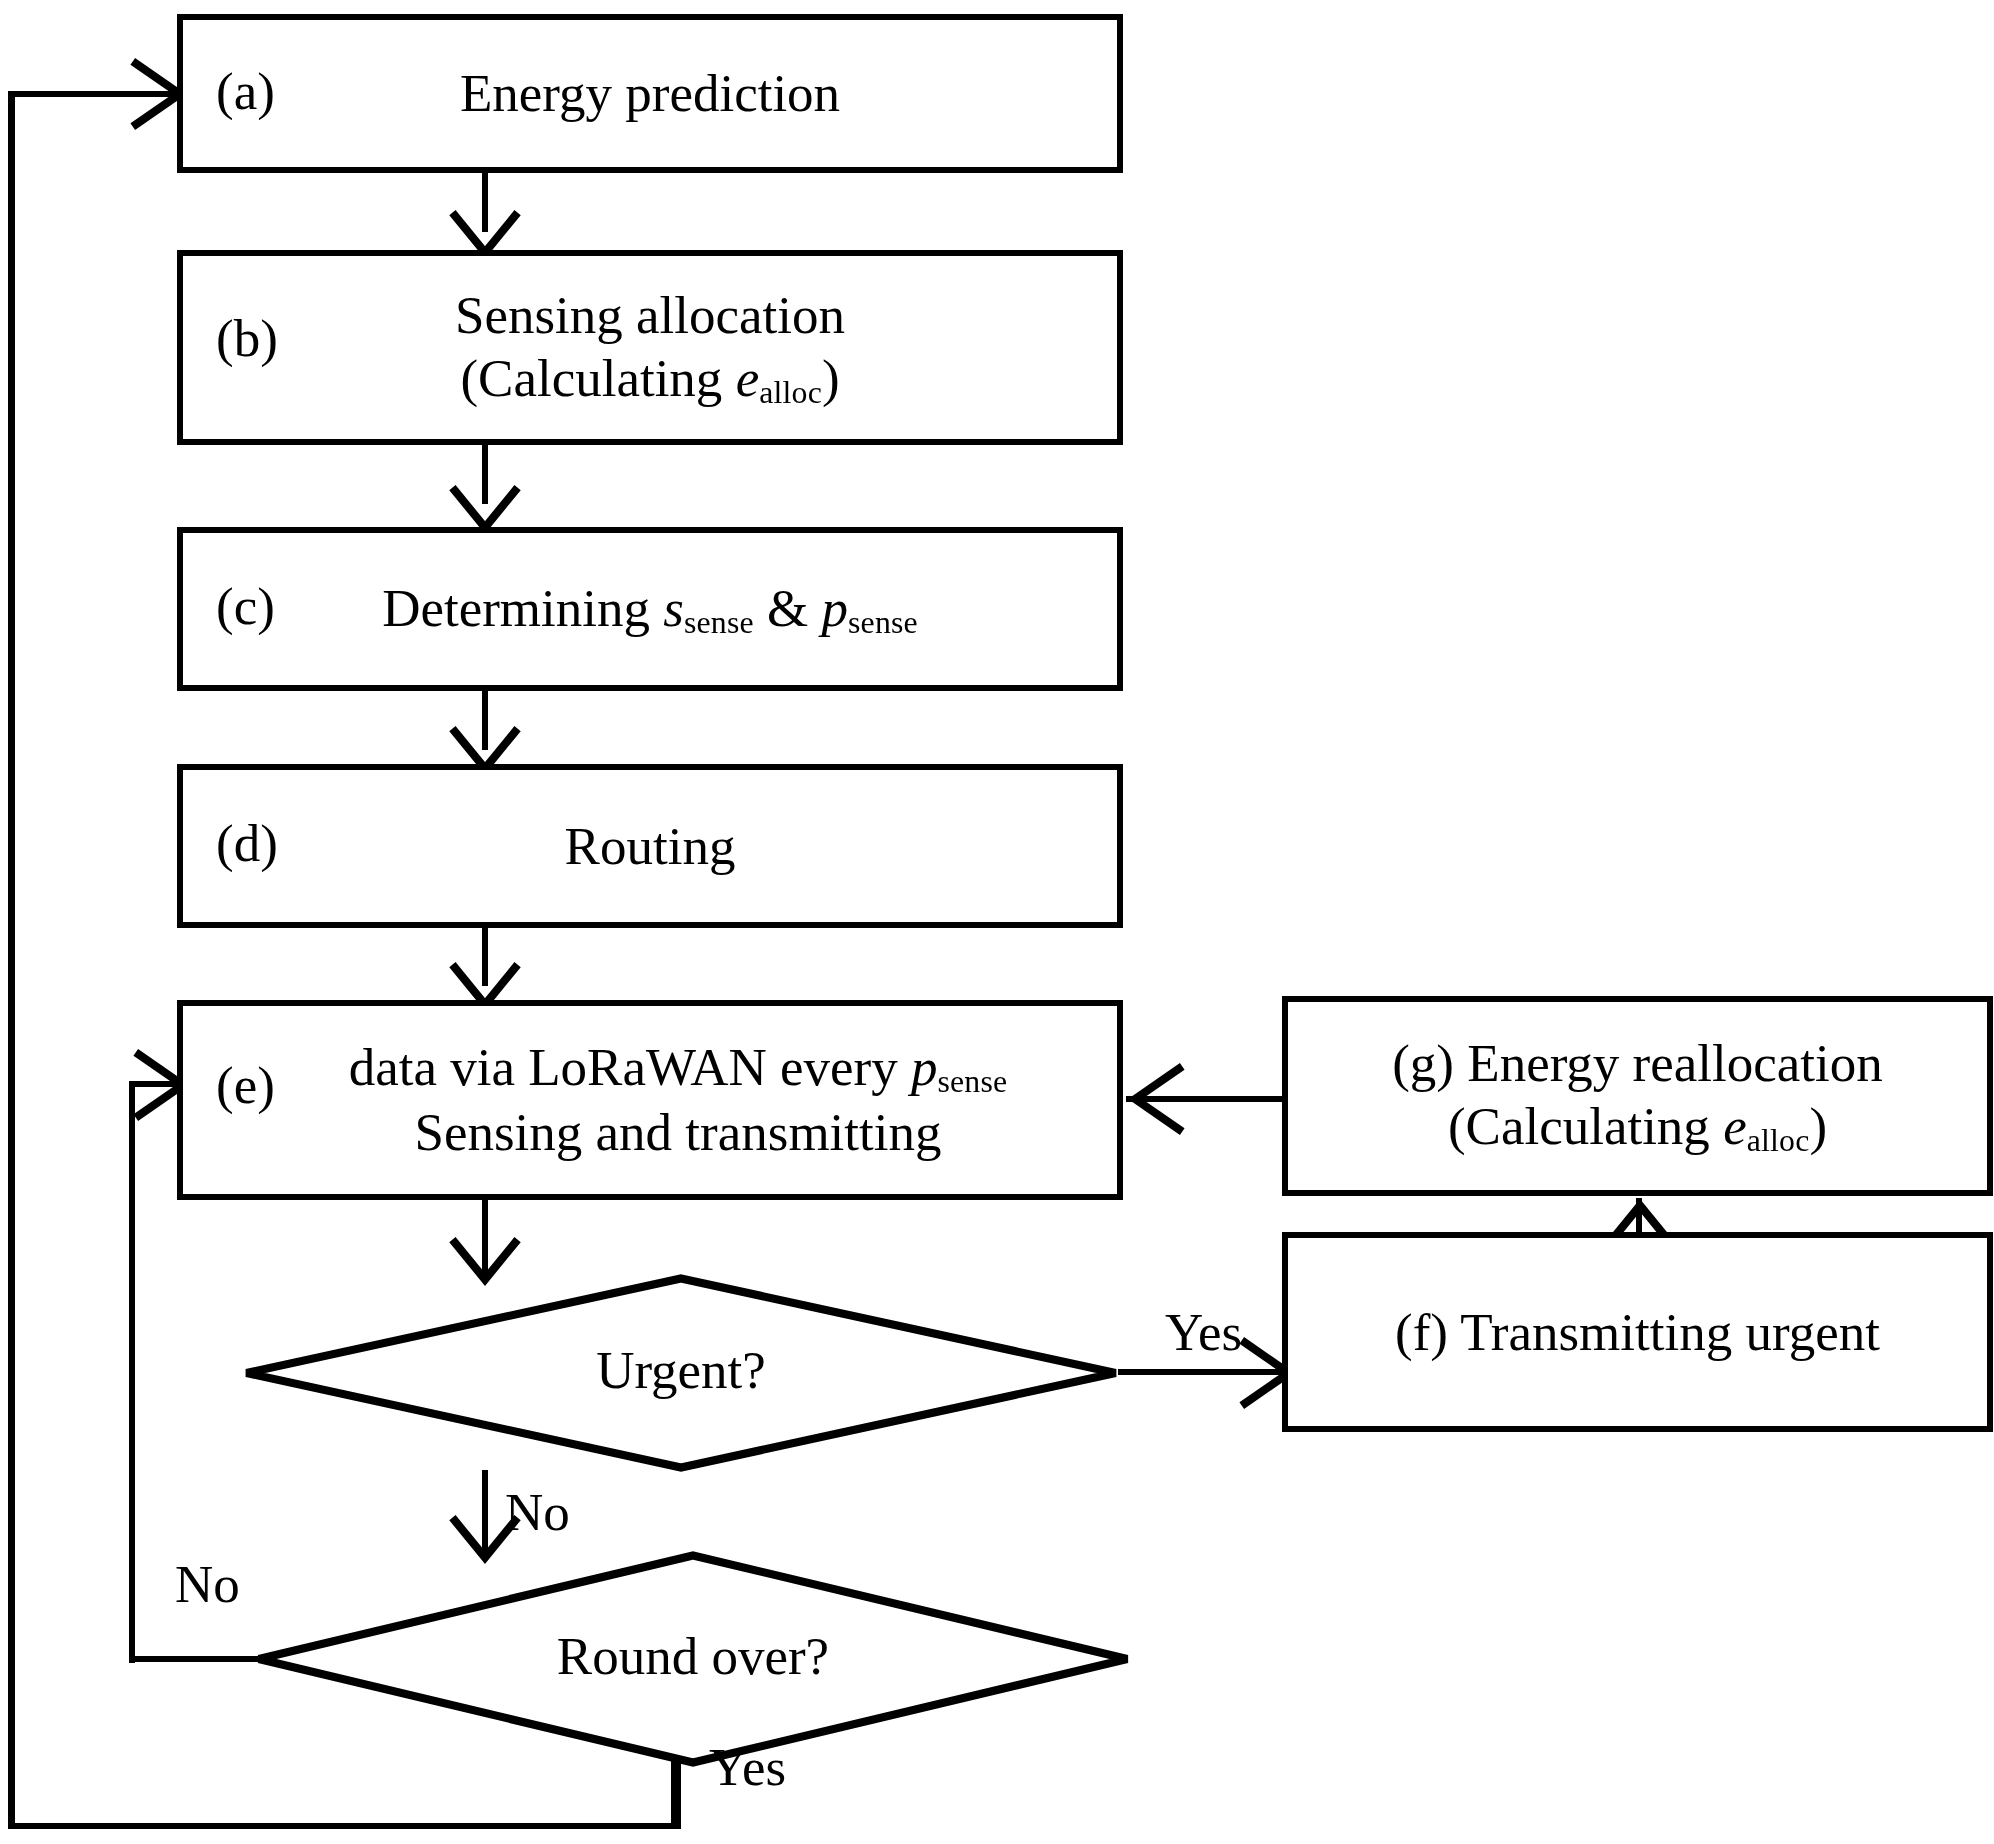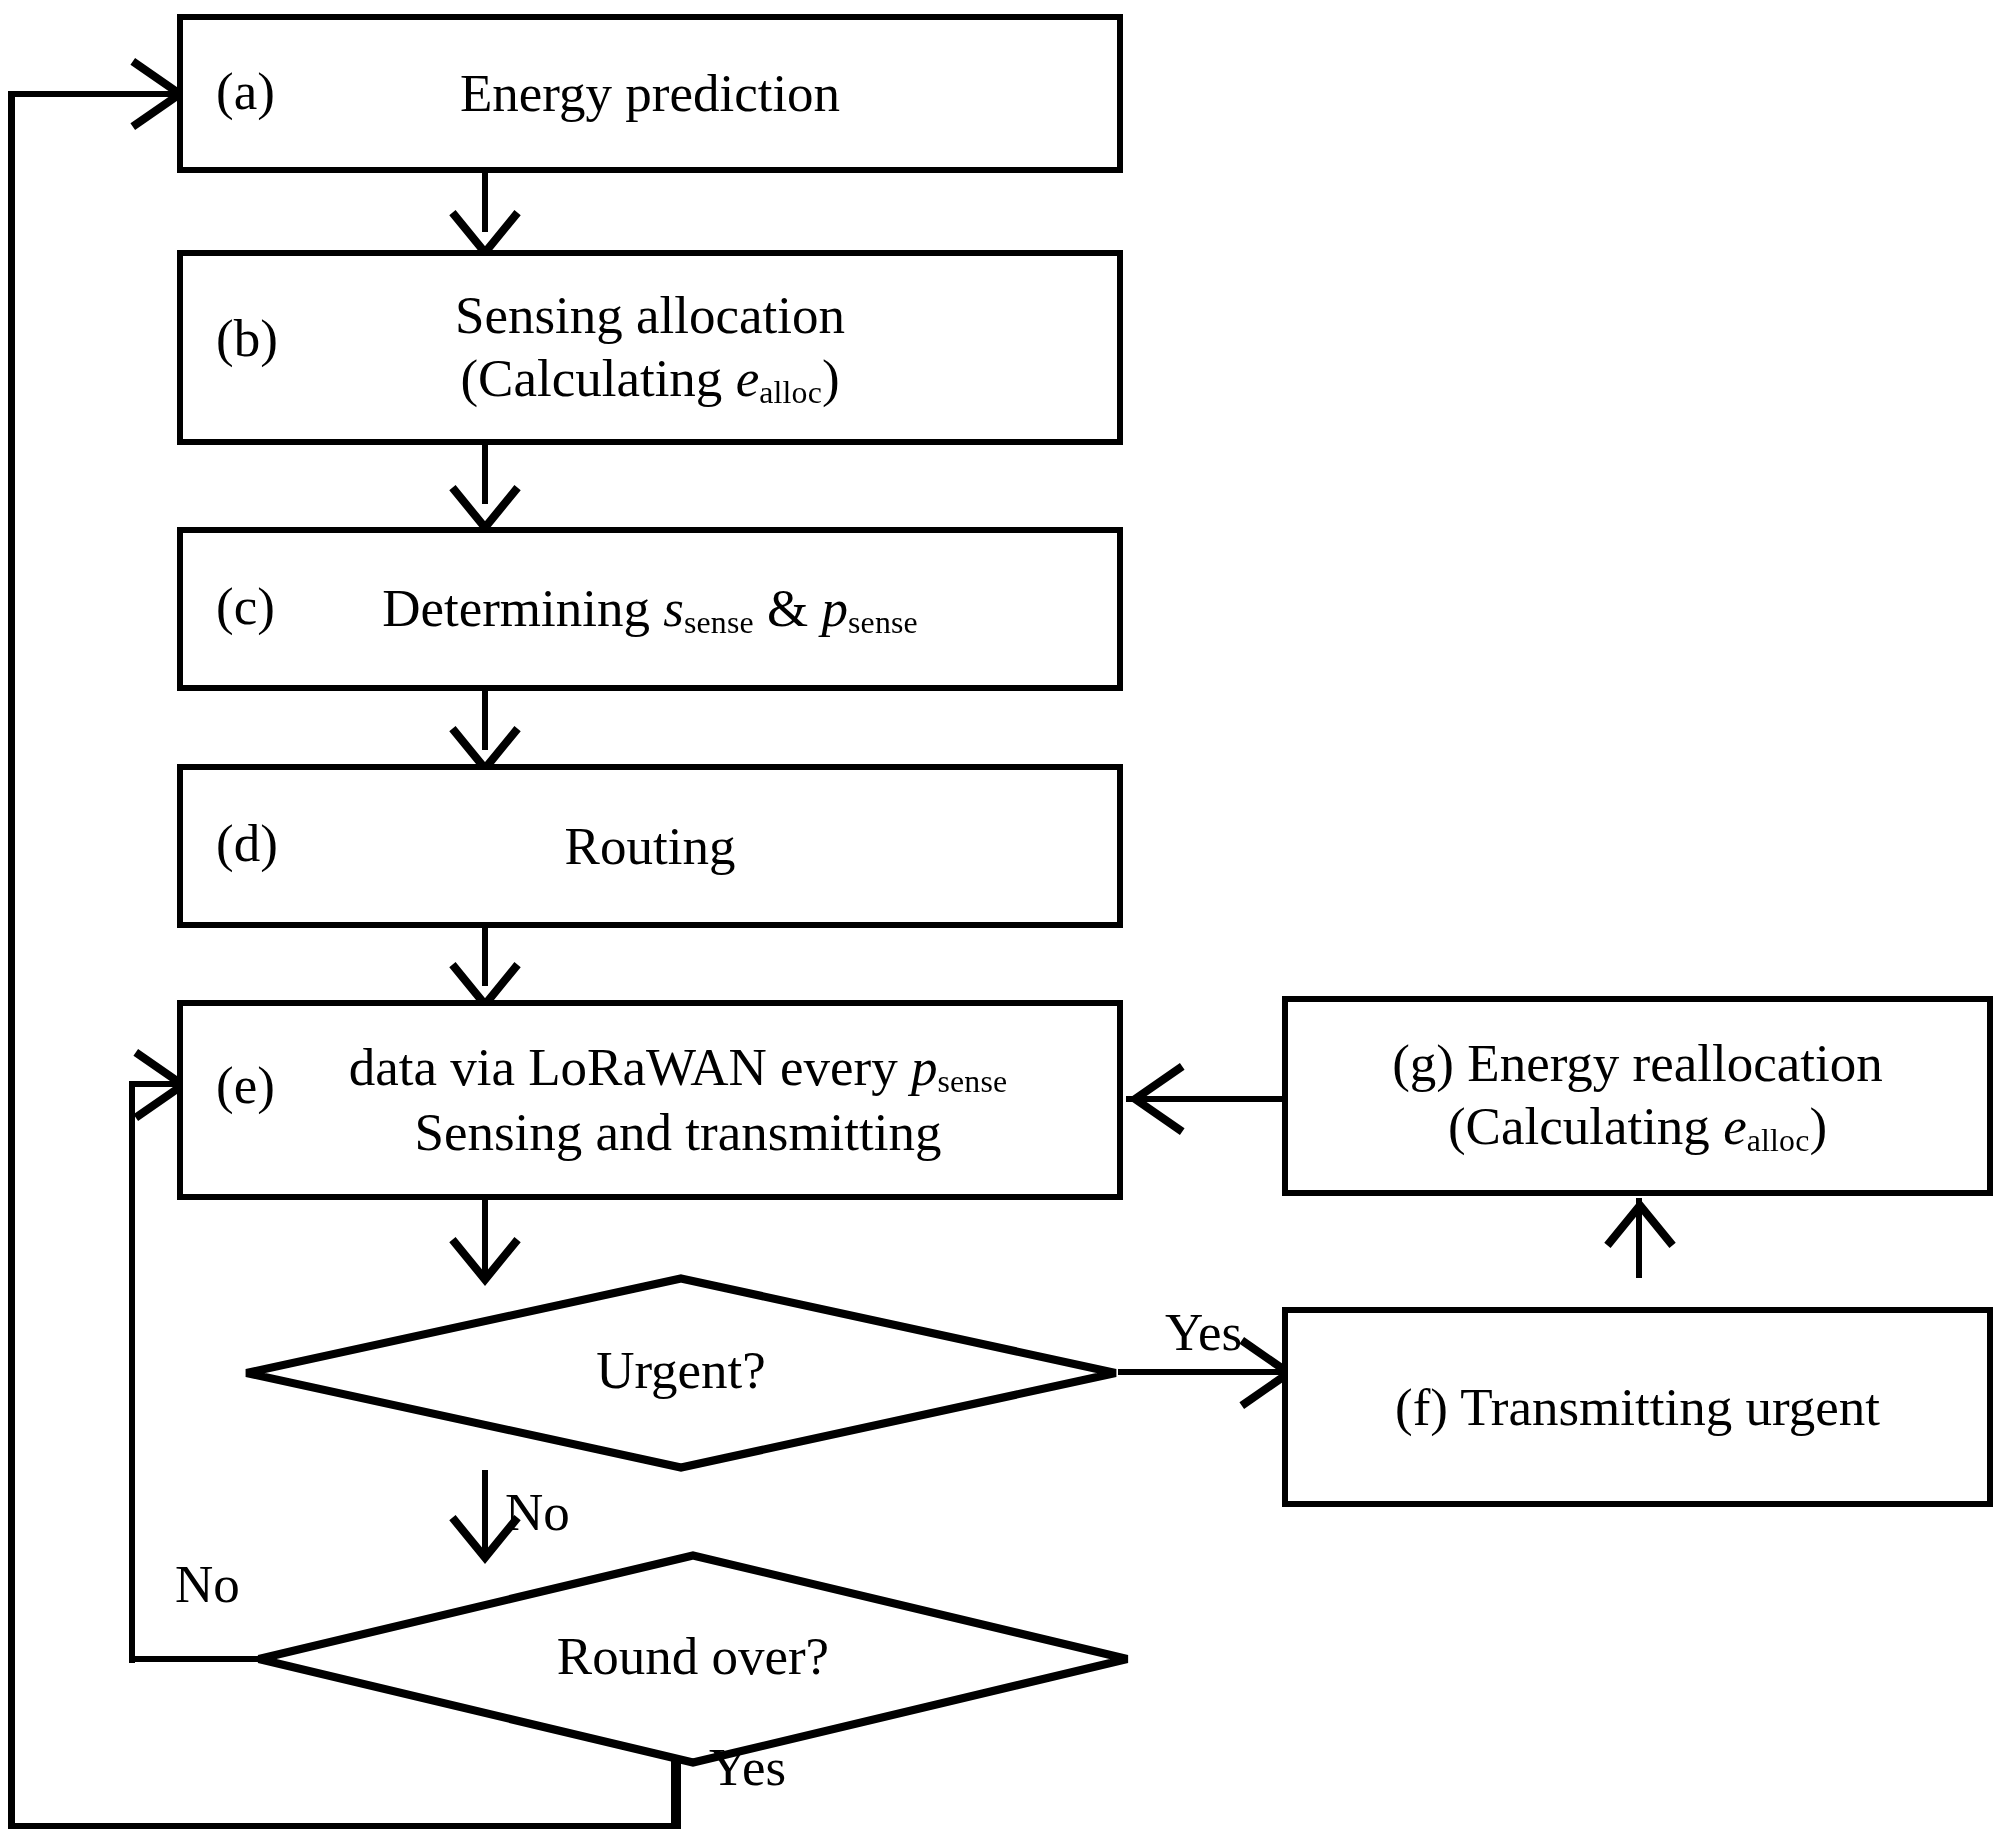--- a/index.html
+++ b/index.html
@@ -191,21 +191,21 @@
     </span>
   </div>
 
   <div class="pbox" style="left:1282px; top:996px; width:711px; height:200px;">
     <span class="btext">
       <span class="ln"><span>(g)</span> <span>Energy reallocation</span></span>
       <span class="ln"><span>(Calculating </span><i class="mv">e</i><sub class="sb">alloc</sub><span>)</span></span>
     </span>
   </div>
 
-  <div class="pbox" style="left:1282px; top:1307px; width:711px; height:200px;">
+  <div class="pbox" style="left:1282px; top:1232px; width:711px; height:200px;">
     <span class="btext">
       <span class="ln"><span>(f)</span> <span>Transmitting urgent</span></span>
     </span>
   </div>
 
   <div class="dia" style="left:241px; top:1273px; width:880px; height:200px;">
     <svg width="880" height="200" viewBox="0 0 968 220">
       <polygon points="484,6 962,110 484,214 6,110" fill="#ffffff" stroke="#000000" stroke-width="9" stroke-linejoin="miter"></polygon>
     </svg>
     <span class="dlabel" style="left:0; top:71px;">Urgent?</span>

